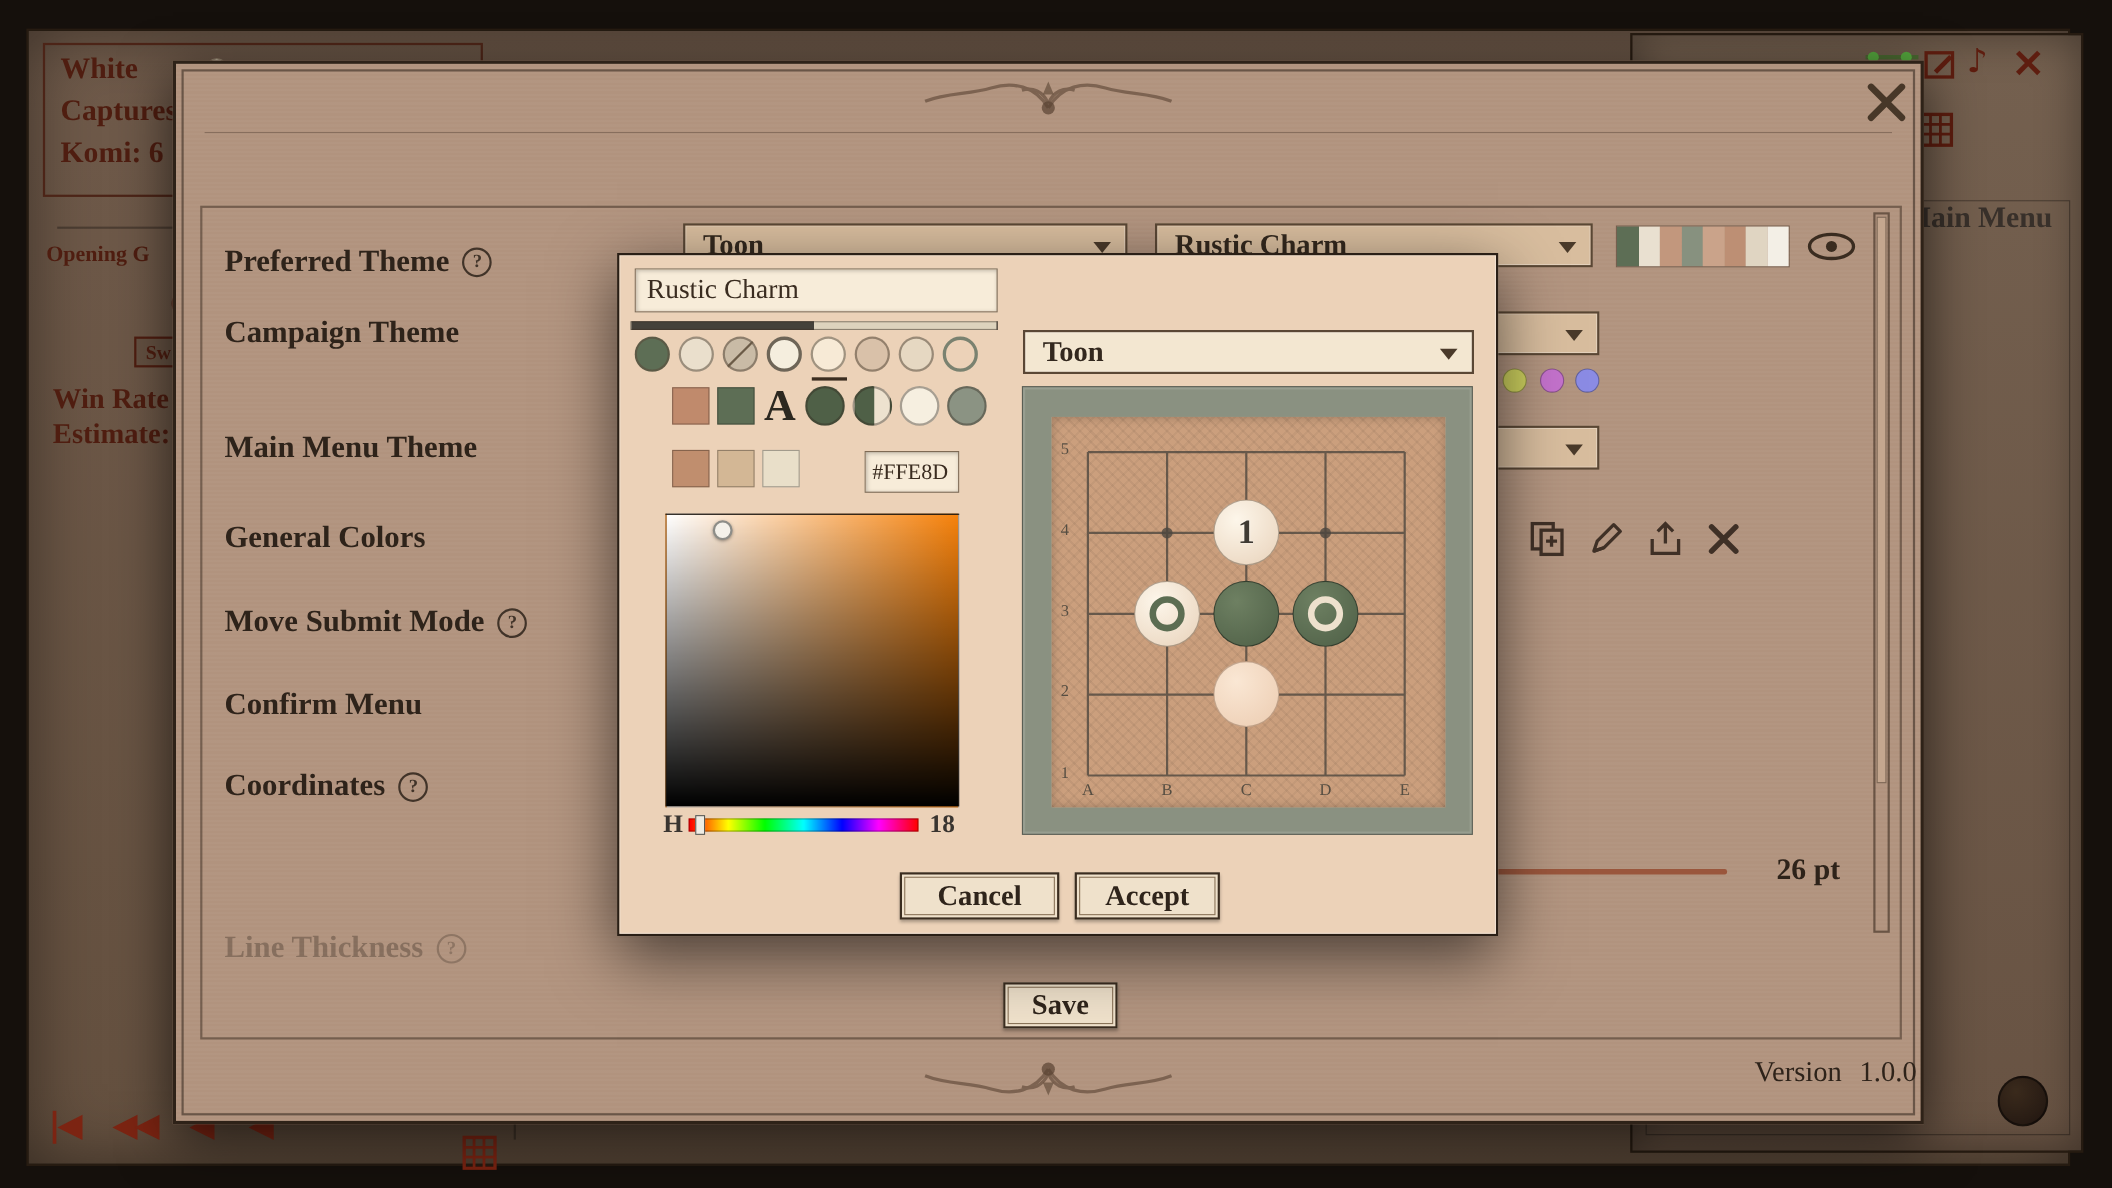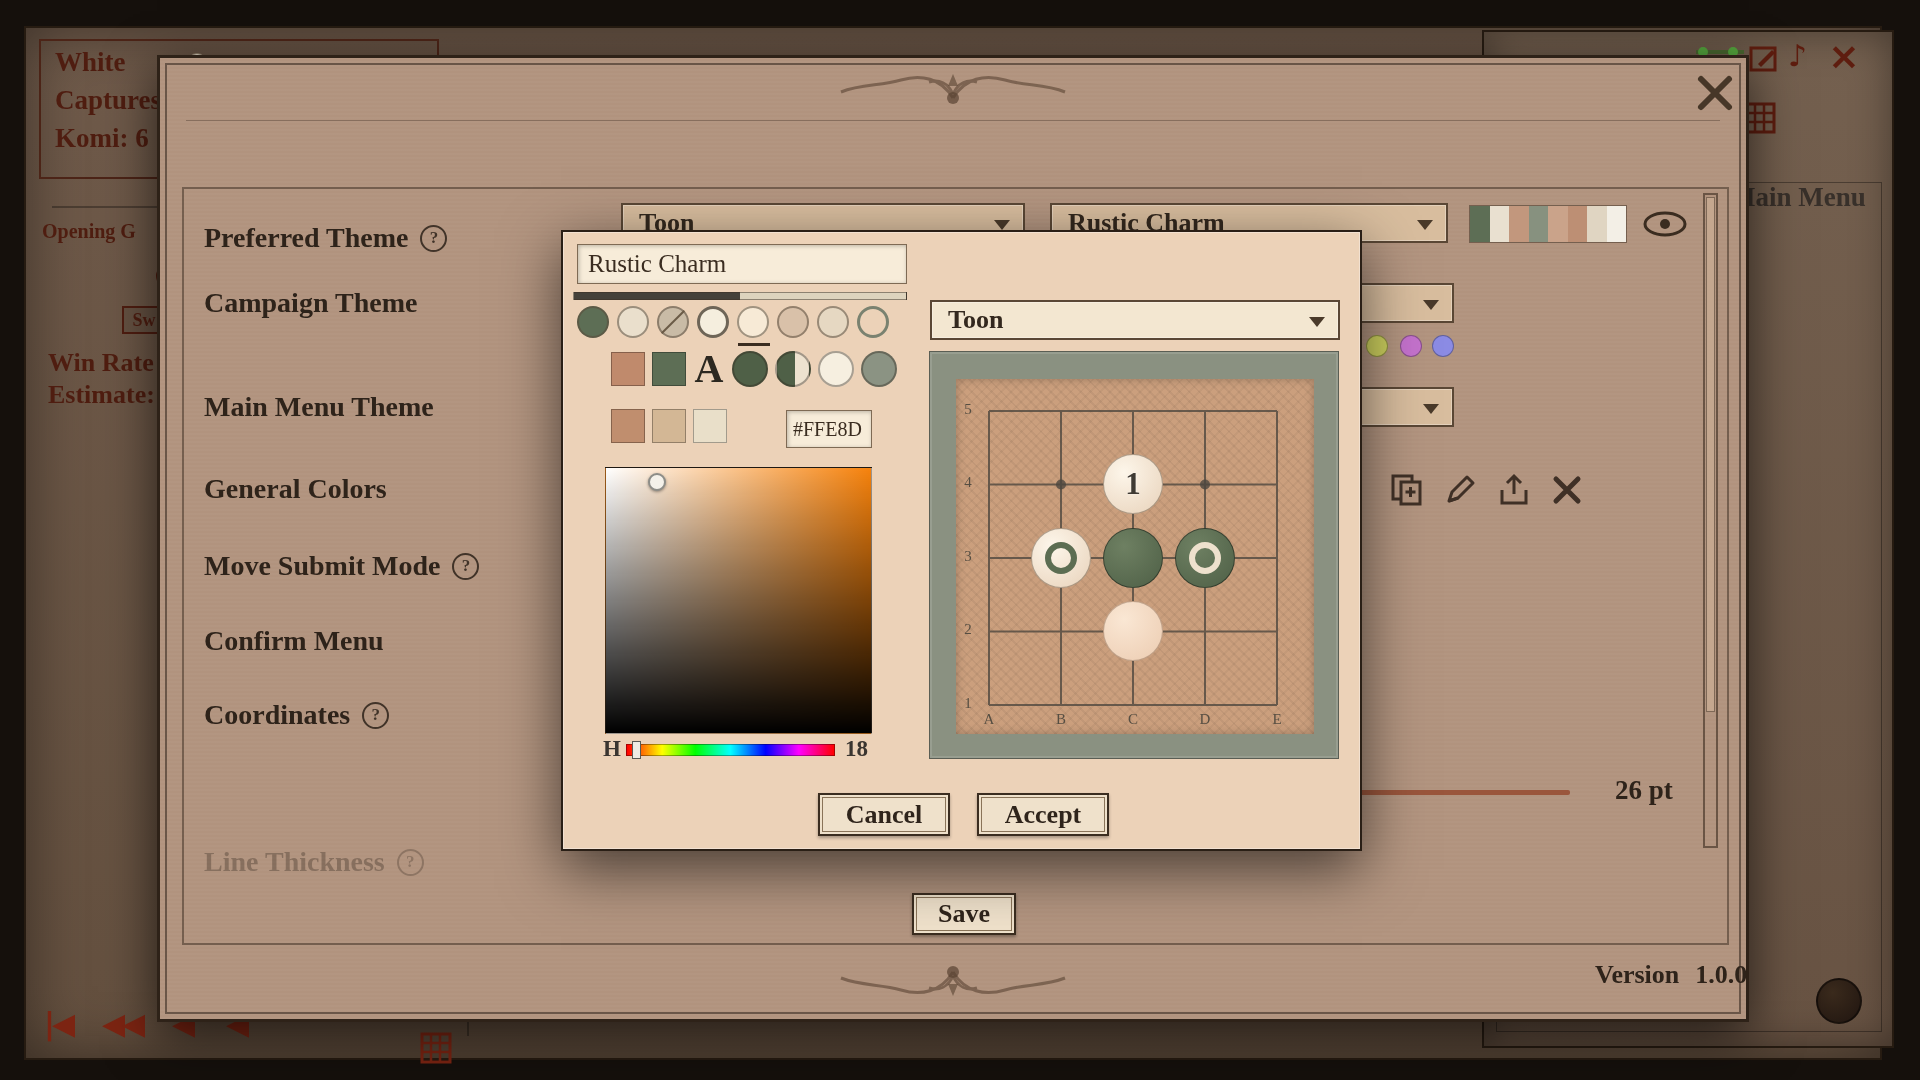--- a/index.html
+++ b/index.html
@@ -87,21 +87,21 @@
     border:2px solid rgba(56,42,30,.6); }
   .scroll-handle { position:absolute; left:1px; top:2px; width:9px; height:515px;
     background:#c4a78f; border:1px solid rgba(56,42,30,.5); }
 
   .btn { background:#efe1cb; border:2px solid #3b2d20; position:relative;
     display:flex; align-items:center; justify-content:center; font-size:26px; font-weight:bold;
     color:#2f241b; cursor:pointer; box-shadow:0 2px 3px rgba(0,0,0,.3); }
   .btn::before { content:""; position:absolute; inset:2px; border:1px solid #8a7459; pointer-events:none; }
 
   .version { position:absolute; left:1435px; top:902px; display:flex; gap:16px;
-    font-size:26px; font-weight:bold; color:#2e231a; }
+    font-size:26px; font-weight:normal; color:#2e231a; }
 
   .faint { opacity:.32; }
 
   
   .picker { position:absolute; left:561px; top:230px; width:801px; height:621px; z-index:20;
     background:#ecd2b8; border:2px solid #2a1f16; box-shadow:0 18px 55px rgba(0,0,0,.6),
     inset 0 0 0 1px rgba(255,255,255,.35); }
   .text-input { position:absolute; background:#f7ecd9; border:1px solid #7e6a54;
     box-shadow:inset 1px 1px 4px rgba(0,0,0,.25); font-family:"Liberation Serif","DejaVu Serif",serif;
     font-size:25px; color:#3a2c20; padding:0 10px; }
@@ -417,21 +417,21 @@
           <span class="mv">1</span>
         </div>
         <div class="stone s-light ring-dark" style="left:75px;top:149px"></div>
         <div class="stone s-dark" style="left:147px;top:149px"></div>
         <div class="stone s-dark ring-light" style="left:219px;top:149px"></div>
         <div class="stone s-pink" style="left:147px;top:222px"></div>
       </div>
 
     </div>
 
-    <div class="btn" style="position:absolute;left:255px;top:561px;width:132px;height:43px">
+    <div class="btn" style="position:absolute;left:255px;top:561px;width:145px;height:43px">
       <span>Cancel</span>
     </div>
     <div class="btn" style="position:absolute;left:414px;top:561px;width:132px;height:43px">
       <span>Accept</span>
     </div>
   </div>
 
 </div>
 
 </body></html>

